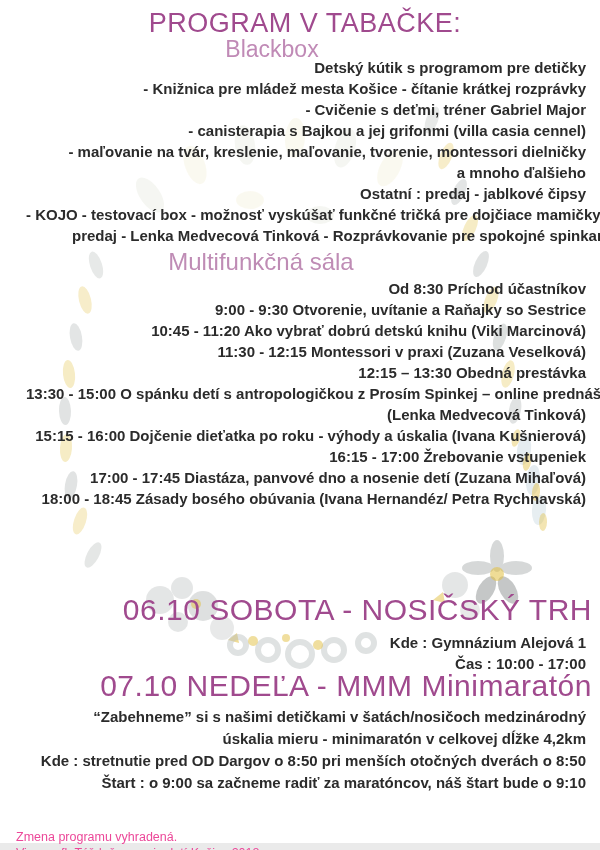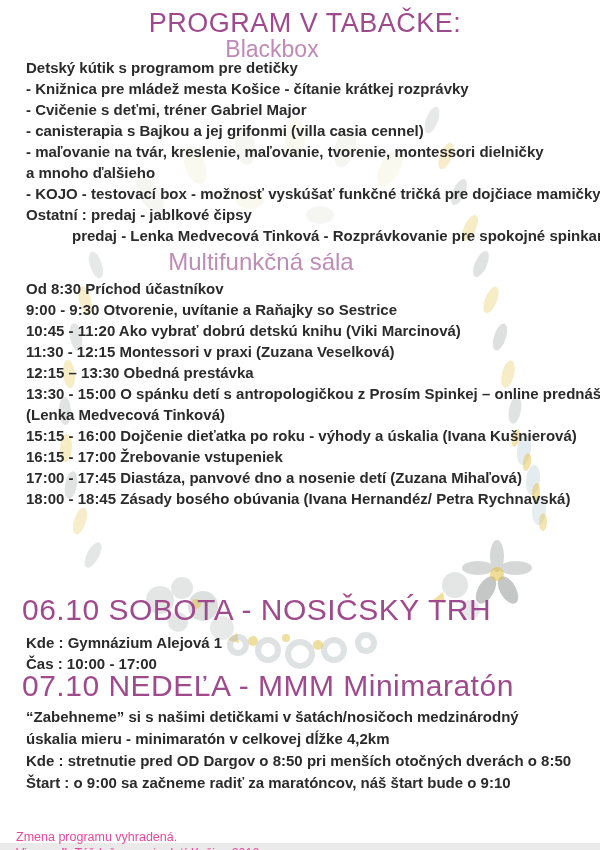--- a/index.html
+++ b/index.html
@@ -31,39 +31,41 @@
     text-align:center;
     font-size:23px;line-height:26px;
     font-weight:400;
     color:#c08ab6;
   }
   .bodyblock{
     left:26px;width:560px;
     font-size:15px;line-height:21px;
     font-weight:700;
     color:#2b2b2b;
+    text-align:right;
   }
   .blackbox-block{top:57px;}
   .bline{white-space:nowrap;}
   .bline.indent{padding-left:46px;}
   .sala-heading{
     top:248px;left:-39px;width:600px;
     text-align:center;
     font-size:24px;line-height:28px;
     font-weight:400;
     color:#bf8cb5;
   }
   .schedule-block{top:278px;}
   .day-heading{
     left:22px;width:570px;
     font-size:30px;line-height:36px;
     font-weight:400;
     color:#a04a8e;
     letter-spacing:0.5px;
     white-space:nowrap;
+    text-align:right;
   }
   .sobota-heading{top:592px;}
   .sobota-block{top:632px;}
   .nedela-heading{top:668px;}
   .nedela-block{top:706px;line-height:22px;}
   .footer-block{
     top:808px;left:16px;width:560px;
     font-size:12.5px;line-height:15.5px;
     font-weight:400;
     color:#ec4899;
@@ -167,22 +169,22 @@
   <div class="layer title">PROGRAM V TABAČKE:</div>
   <div class="layer subtitle">Blackbox</div>
 
   <div class="layer bodyblock blackbox-block">
     <div class="bline">Detský kútik s programom pre detičky</div>
     <div class="bline">- Knižnica pre mládež mesta Košice - čítanie krátkej rozprávky</div>
     <div class="bline">- Cvičenie s deťmi, tréner Gabriel Major</div>
     <div class="bline">- canisterapia s Bajkou a jej grifonmi (villa casia cennel)</div>
     <div class="bline">- maľovanie na tvár, kreslenie, maľovanie, tvorenie, montessori dielničky</div>
     <div class="bline">a mnoho ďalšieho</div>
+    <div class="bline">Ostatní : predaj - jablkové čipsy</div>
     <div class="bline">- KOJO - testovací box - možnosť vyskúšať funkčné tričká pre dojčiace mamičky</div>
-    <div class="bline">Ostatní : predaj - jablkové čipsy</div>
     <div class="bline indent">predaj - Lenka Medvecová Tinková - Rozprávkovanie pre spokojné spinkanie</div>
   </div>
 
   <div class="layer sala-heading">Multifunkčná sála</div>
   <div class="layer bodyblock schedule-block">
     <div class="bline">Od 8:30 Príchod účastníkov</div>
     <div class="bline">9:00 - 9:30  Otvorenie, uvítanie a Raňajky so Sestrice</div>
     <div class="bline">10:45 - 11:20 Ako vybrať dobrú detskú knihu (Viki Marcinová)</div>
     <div class="bline">11:30 - 12:15  Montessori v praxi (Zuzana Veselková)</div>
     <div class="bline">12:15 – 13:30 Obedná prestávka</div>

